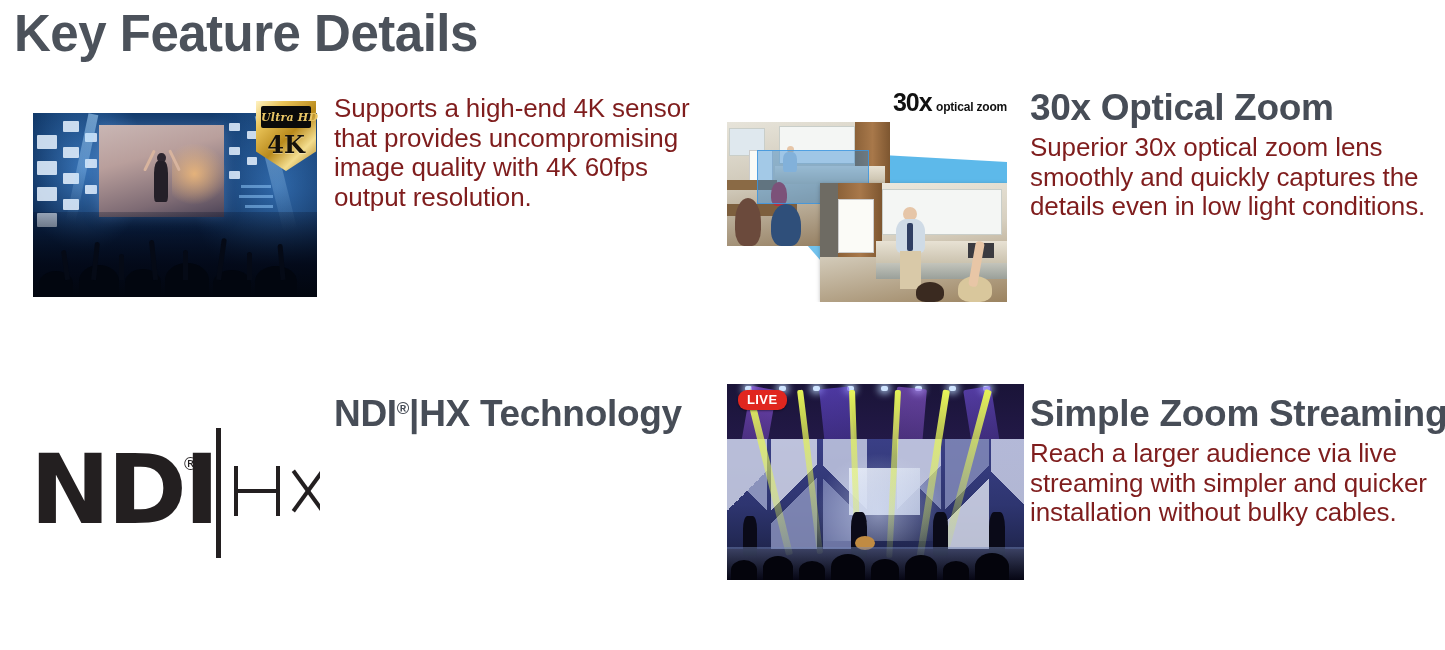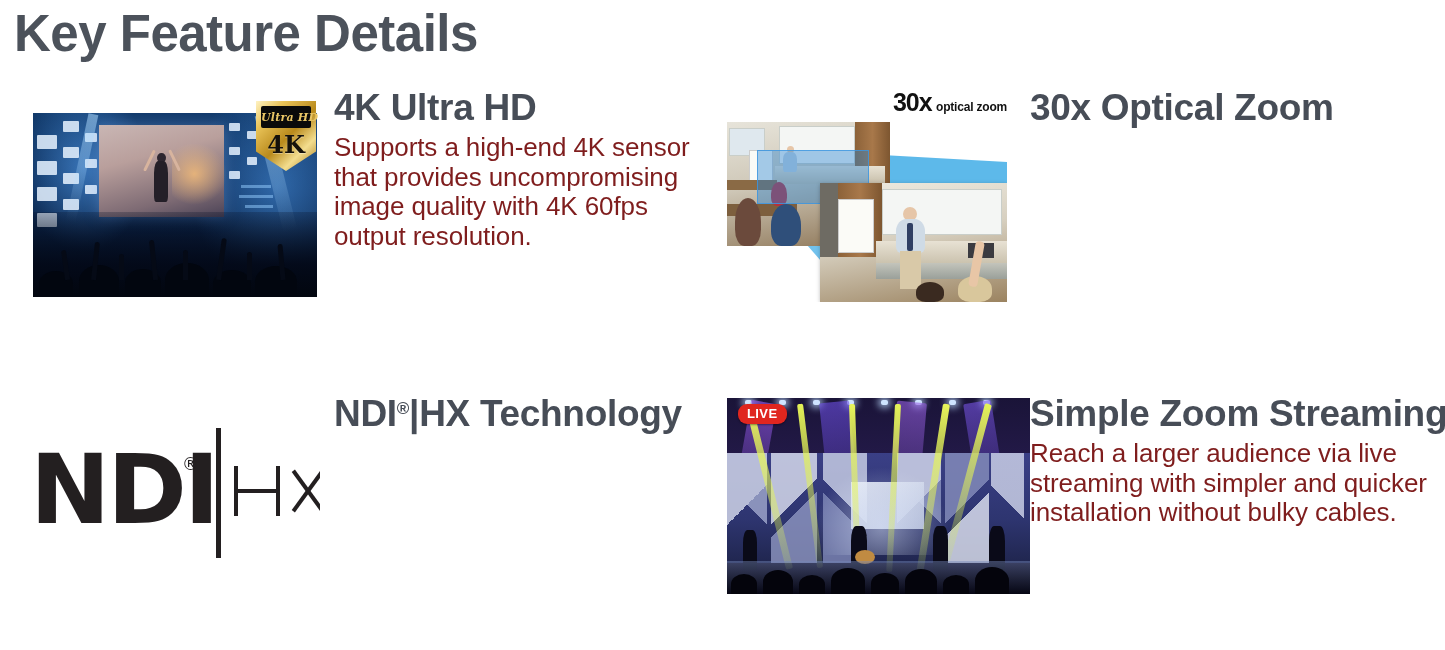--- a/index.html
+++ b/index.html
@@ -112,22 +112,22 @@
     font-size:96px;font-weight:bold;color:#231f20;letter-spacing:-3px;line-height:1;}
   .ndi-reg{position:absolute;left:152px;top:26px;font-size:17px;color:#231f20;
     font-family:"DejaVu Sans", sans-serif;}
   .ndi-bar{position:absolute;left:186px;top:0px;width:5px;height:130px;background:#231f20;}
   .ndi-hx{position:absolute;left:204px;top:38px;width:112px;height:50px;}
   .hx-v{position:absolute;width:4px;height:100%;background:#231f20;}
   .hx-h{position:absolute;left:0;top:50%;margin-top:-2px;width:46px;height:4px;background:#231f20;}
   .hx-d{position:absolute;width:4px;height:100%;background:#231f20;transform-origin:50% 50%;}
 
   
-  #img-stage{left:727px;top:398px;width:297px;height:196px;
-    background:linear-gradient(180deg,#1a1438 0%,#241a4a 35%,#120c28 78%,#05030e 100%);padding-left:6px;}
+  #img-stage{left:727px;top:384px;width:297px;height:196px;
+    background:linear-gradient(180deg,#1a1438 0%,#241a4a 35%,#120c28 78%,#05030e 100%);}
   .s-wall{position:absolute;left:0;bottom:16%;width:100%;height:56%;
     background:linear-gradient(180deg,#3a3f86 0%,#2e3570 60%,#20264f 100%);}
   .s-tri{position:absolute;}
   .s-beam{position:absolute;transform-origin:top center;border-radius:2px;}
   .s-spot{position:absolute;top:2px;width:7px;height:5px;background:#cfe4ff;border-radius:2px;
     box-shadow:0 0 7px 3px rgba(190,220,255,.75);}
   .s-floor{position:absolute;left:0;bottom:0;width:100%;height:17%;
     background:linear-gradient(180deg,rgba(120,140,190,.45),rgba(6,6,20,.98));}
   .s-sil{position:absolute;bottom:0;background:#04040c;border-radius:50% 50% 0 0;}
   .s-musician{position:absolute;background:#0a0a18;border-radius:32% 32% 12% 12%;}
@@ -207,21 +207,20 @@
 
     <div id="badge-4k">
       <div class="badge-shield"></div>
       <div class="badge-inner">
         <span>Ultra HD</span>
       </div>
       <div class="badge-4ktext">4K</div>
     </div>
 
     <div class="feature-text" style="left:334px;top:88px;width:370px;">
-      <div class="feature-heading">4K Ultra HD</div>
       <div class="feature-body">Supports a high-end 4K sensor that provides uncompromising image quality with 4K 60fps output resolution.</div>
     </div>
   </div>
 
   <div class="feature">
 
     <div class="media" id="img-zoom">
 
       <div class="z-label">
         <span class="big">30x</span>
@@ -260,20 +259,21 @@
         <div class="cls-teach-legs" style="left:80px;top:68px;width:21px;height:38px;"></div>
         <div class="cls-board" style="left:148px;top:60px;width:26px;height:15px;background:#3b3b40;border:none;"></div>
         <div class="cls-stud" style="left:96px;bottom:0;width:28px;height:20px;background:#3a2a20;"></div>
         <div class="cls-stud" style="left:138px;bottom:0;width:34px;height:26px;background:#d9c79c;"></div>
         <div style="position:absolute;left:152px;top:58px;width:9px;height:46px;background:#e8c6a6;border-radius:4px;transform:rotate(10deg);"></div>
       </div>
     </div>
 
     <div class="feature-text" style="left:1030px;top:88px;width:400px;">
       <div class="feature-heading">30x Optical Zoom</div>
+      <div class="feature-body">Superior 30x optical zoom lens smoothly and quickly captures the details even in low light conditions.</div>
     </div>
   </div>
 
   <div class="feature">
 
     <div class="media" id="logo-ndi">
       <div class="ndi-word">NDI</div>
       <div class="ndi-reg">®</div>
       <div class="ndi-bar"></div>
       <div class="ndi-hx">

